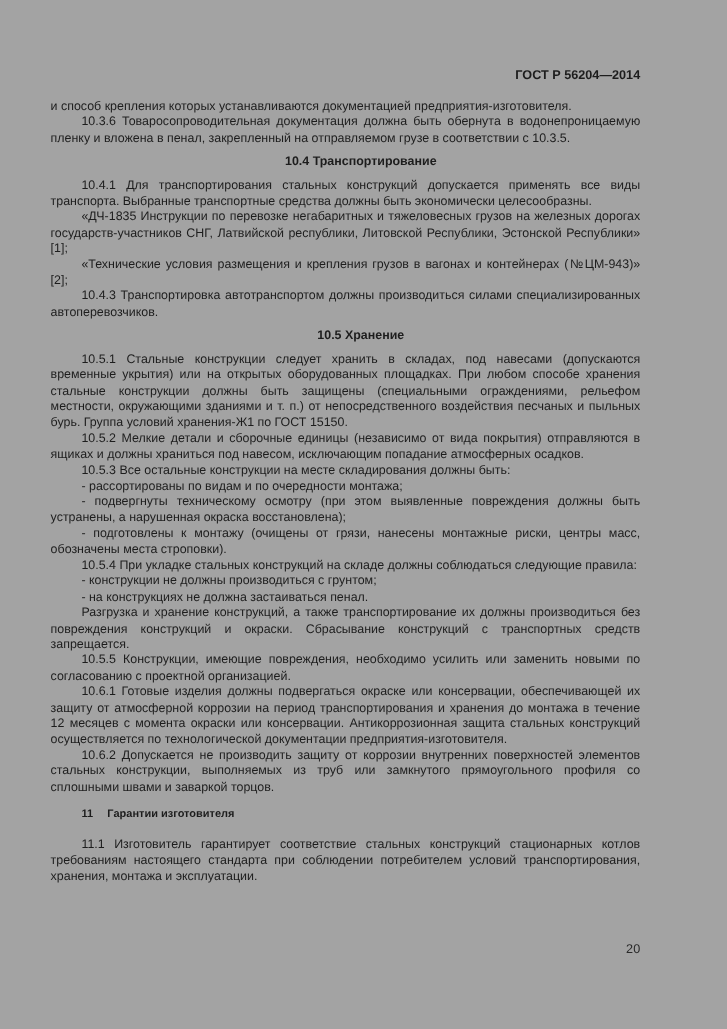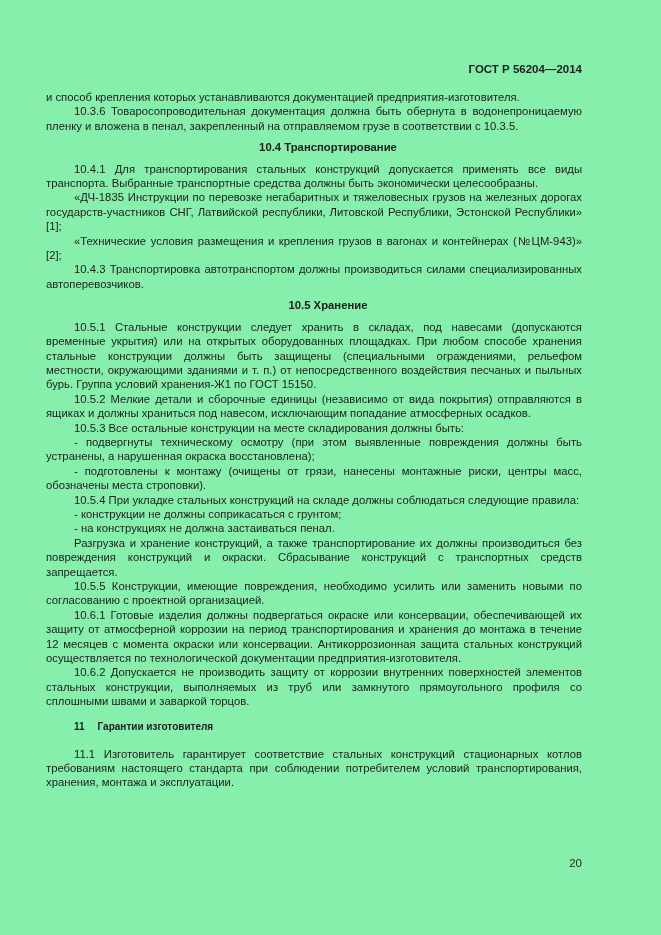--- a/index.html
+++ b/index.html
@@ -6,21 +6,21 @@
   body {
     width: 661px; height: 935px;
     background: #ffffff;
     font-family: "Liberation Sans", sans-serif;
   }
   .page {
     position: relative;
     width: 661px; height: 935px;
     box-sizing: border-box;
     padding: 62px 79px 0 46px;
-    background: #86efac;
+    background: #a3a3a3;
     color: #1d1d1d;
     overflow: hidden;
   }
   .doc-header {
     text-align: right;
     font-weight: bold;
     font-size: 11.5px;
     line-height: 14px;
     margin-bottom: 14px;
   }
@@ -64,24 +64,25 @@
     <p>10.3.6 Товаросопроводительная документация должна быть обернута в водонепроницаемую пленку и вложена в пенал, закрепленный на отправляемом грузе в соответствии с 10.3.5.</p>
     <p class="h2">10.4 Транспортирование</p>
     <p>10.4.1 Для транспортирования стальных конструкций допускается применять все виды транспорта. Выбранные транспортные средства должны быть экономически целесообразны.</p>
     <p>«ДЧ-1835 Инструкции по перевозке негабаритных и тяжеловесных грузов на железных дорогах государств-участников СНГ, Латвийской республики, Литовской Республики, Эстонской Республики» [1];</p>
     <p>«Технические условия размещения и крепления грузов в вагонах и контейнерах (№ЦМ-943)» [2];</p>
     <p>10.4.3 Транспортировка автотранспортом должны производиться силами специализированных автоперевозчиков.</p>
     <p class="h2">10.5 Хранение</p>
     <p>10.5.1 Стальные конструкции следует хранить в складах, под навесами (допускаются временные укрытия) или на открытых оборудованных площадках. При любом способе хранения стальные конструкции должны быть защищены (специальными ограждениями, рельефом местности, окружающими зданиями и т. п.) от непосредственного воздействия песчаных и пыльных бурь. Группа условий хранения-Ж1 по ГОСТ 15150.</p>
     <p>10.5.2 Мелкие детали и сборочные единицы (независимо от вида покрытия) отправляются в ящиках и должны храниться под навесом, исключающим попадание атмосферных осадков.</p>
     <p>10.5.3 Все остальные конструкции на месте складирования должны быть:</p>
+    <p>- рассортированы по видам и по очередности монтажа;</p>
     <p>- подвергнуты техническому осмотру (при этом выявленные повреждения должны быть устранены, а нарушенная окраска восстановлена);</p>
     <p>- подготовлены к монтажу (очищены от грязи, нанесены монтажные риски, центры масс, обозначены места строповки).</p>
     <p>10.5.4 При укладке стальных конструкций на складе должны соблюдаться следующие правила:</p>
-    <p>- конструкции не должны соприкасаться с грунтом;</p>
+    <p>- конструкции не должны производиться с грунтом;</p>
     <p>- на конструкциях не должна застаиваться пенал.</p>
     <p>Разгрузка и хранение конструкций, а также транспортирование их должны производиться без повреждения конструкций и окраски. Сбрасывание конструкций с транспортных средств запрещается.</p>
     <p>10.5.5 Конструкции, имеющие повреждения, необходимо усилить или заменить новыми по согласованию с проектной организацией.</p>
     <p>10.6.1 Готовые изделия должны подвергаться окраске или консервации, обеспечивающей их защиту от атмосферной коррозии на период транспортирования и хранения до монтажа в течение 12 месяцев с момента окраски или консервации. Антикоррозионная защита стальных конструкций осуществляется по технологической документации предприятия-изготовителя.</p>
     <p>10.6.2 Допускается не производить защиту от коррозии внутренних поверхностей элементов стальных конструкции, выполняемых из труб или замкнутого прямоугольного профиля со сплошными швами и заваркой торцов.</p>
     <p class="h1"><span class="num">11</span><span>Гарантии изготовителя</span></p>
     <p>11.1 Изготовитель гарантирует соответствие стальных конструкций стационарных котлов требованиям настоящего стандарта при соблюдении потребителем условий транспортирования, хранения, монтажа и эксплуатации.</p>
 
   </div>
 

